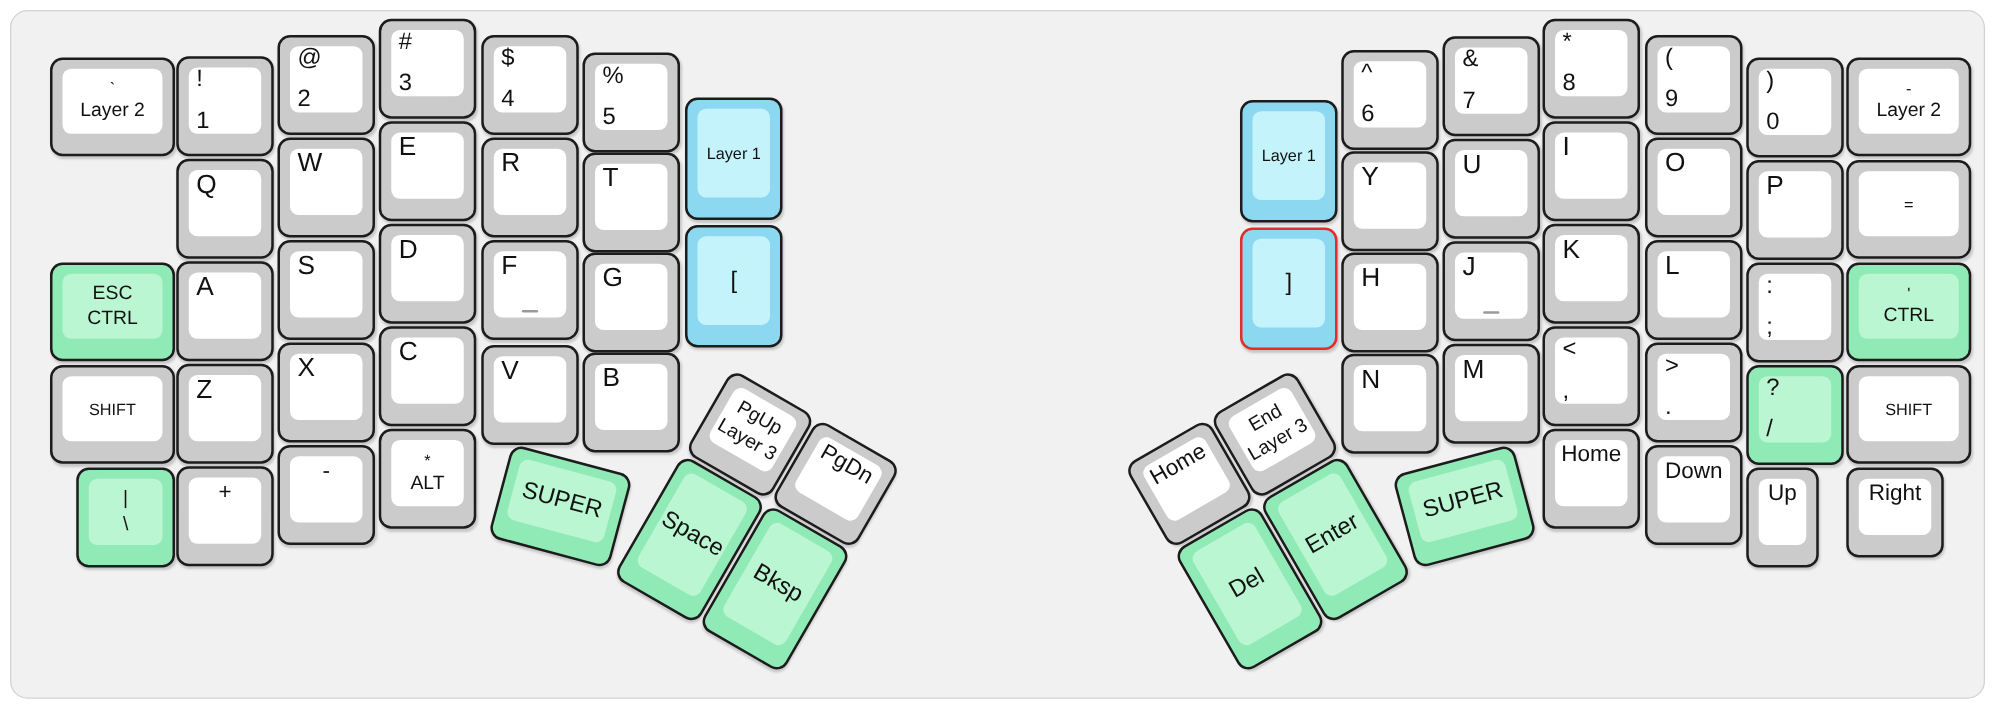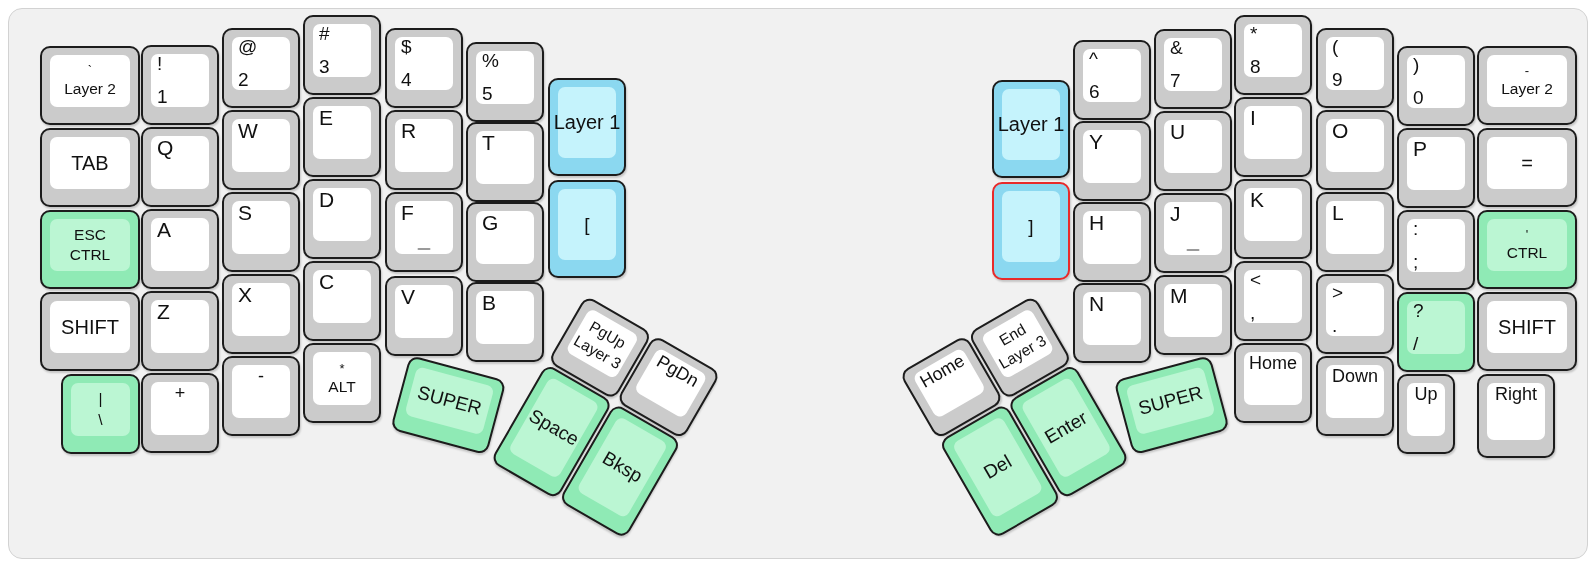--- a/index.html
+++ b/index.html
@@ -21,21 +21,21 @@
 
   .keytop{position:absolute;left:8px;right:8px;top:7px;bottom:16px;border-radius:7px;color:#111;}
   .gray .keytop{background:var(--top-gray,#ffffff);}
   .green .keytop{background:var(--top-green,#bbf6d3);}
   .blue .keytop{background:var(--top-blue,#c5f3fc);}
 
   .lab{white-space:pre;}
   .style-letter .lab0{position:absolute;top:0px;left:6px;font-size:21px;}
   .style-shift .lab0{position:absolute;top:-1px;left:6px;font-size:19px;}
   .style-shift .lab1{position:absolute;bottom:-1px;left:6px;font-size:19px;}
-  .style-center{display:flex;align-items:center;justify-content:center;font-size:20px;}
+  .style-center{display:flex;align-items:center;justify-content:center;font-size:13px;}
   .style-center-lg{display:flex;align-items:center;justify-content:center;font-size:19px;}
   .style-center2{display:flex;flex-direction:column;align-items:center;justify-content:center;
                  font-size:15.5px;line-height:1.3;}
   .style-center2a{display:flex;flex-direction:column;align-items:center;justify-content:center;
                  font-size:15.5px;line-height:1.25;}
   .style-center2a .lab0{font-size:13px;}
   .style-topcenter{display:flex;justify-content:center;font-size:18px;padding-top:1px;box-sizing:border-box;}
 
   .homing-bar{position:absolute;bottom:4px;left:50%;transform:translateX(-50%);
               width:13px;height:2px;background:#9a9a9a;border-radius:1px;}
@@ -91,25 +91,20 @@
             <span class="lab lab0">Enter</span>
           </div>
         </div>
       </div>
   <div class="key gray" style="left: 40px; top: 46px; width: 100px; height: 79px;">
         <div class="keytop style-center2a">
           <span class="lab lab0">`</span>
           <span class="lab lab1">Layer 2</span>
         </div>
       </div>
-      <div class="key gray" style="left: 40px; top: 128px; width: 100px; height: 79px;">
-        <div class="keytop style-center">
-          <span class="lab lab0">TAB</span>
-        </div>
-      </div>
       <div class="key green" style="left: 40px; top: 210px; width: 100px; height: 79px;">
         <div class="keytop style-center2">
           <span class="lab lab0">ESC</span>
           <span class="lab lab1">CTRL</span>
         </div>
       </div>
       <div class="key gray" style="left: 40px; top: 292px; width: 100px; height: 79px;">
         <div class="keytop style-center">
           <span class="lab lab0">SHIFT</span>
         </div>
@@ -407,21 +402,21 @@
         <div class="keytop style-center2a">
           <span class="lab lab0">'</span>
           <span class="lab lab1">CTRL</span>
         </div>
       </div>
       <div class="key gray" style="left: 1477px; top: 292px; width: 100px; height: 79px;">
         <div class="keytop style-center">
           <span class="lab lab0">SHIFT</span>
         </div>
       </div>
-      <div class="key gray" style="left: 1477px; top: 374px; width: 78px; height: 84px;">
+      <div class="key gray" style="left: 1477px; top: 374px; width: 78px; height: 72px;">
         <div class="keytop style-topcenter">
           <span class="lab lab0">Right</span>
         </div>
       </div>
       <div class="key green" style="left: 1110px; top: 355px; width: 100px; height: 77px; transform: rotate(-15deg); transform-origin: 100% 0px;">
         <div class="keytop style-center-lg">
           <span class="lab lab0">SUPER</span>
         </div>
       </div>
     </div>

